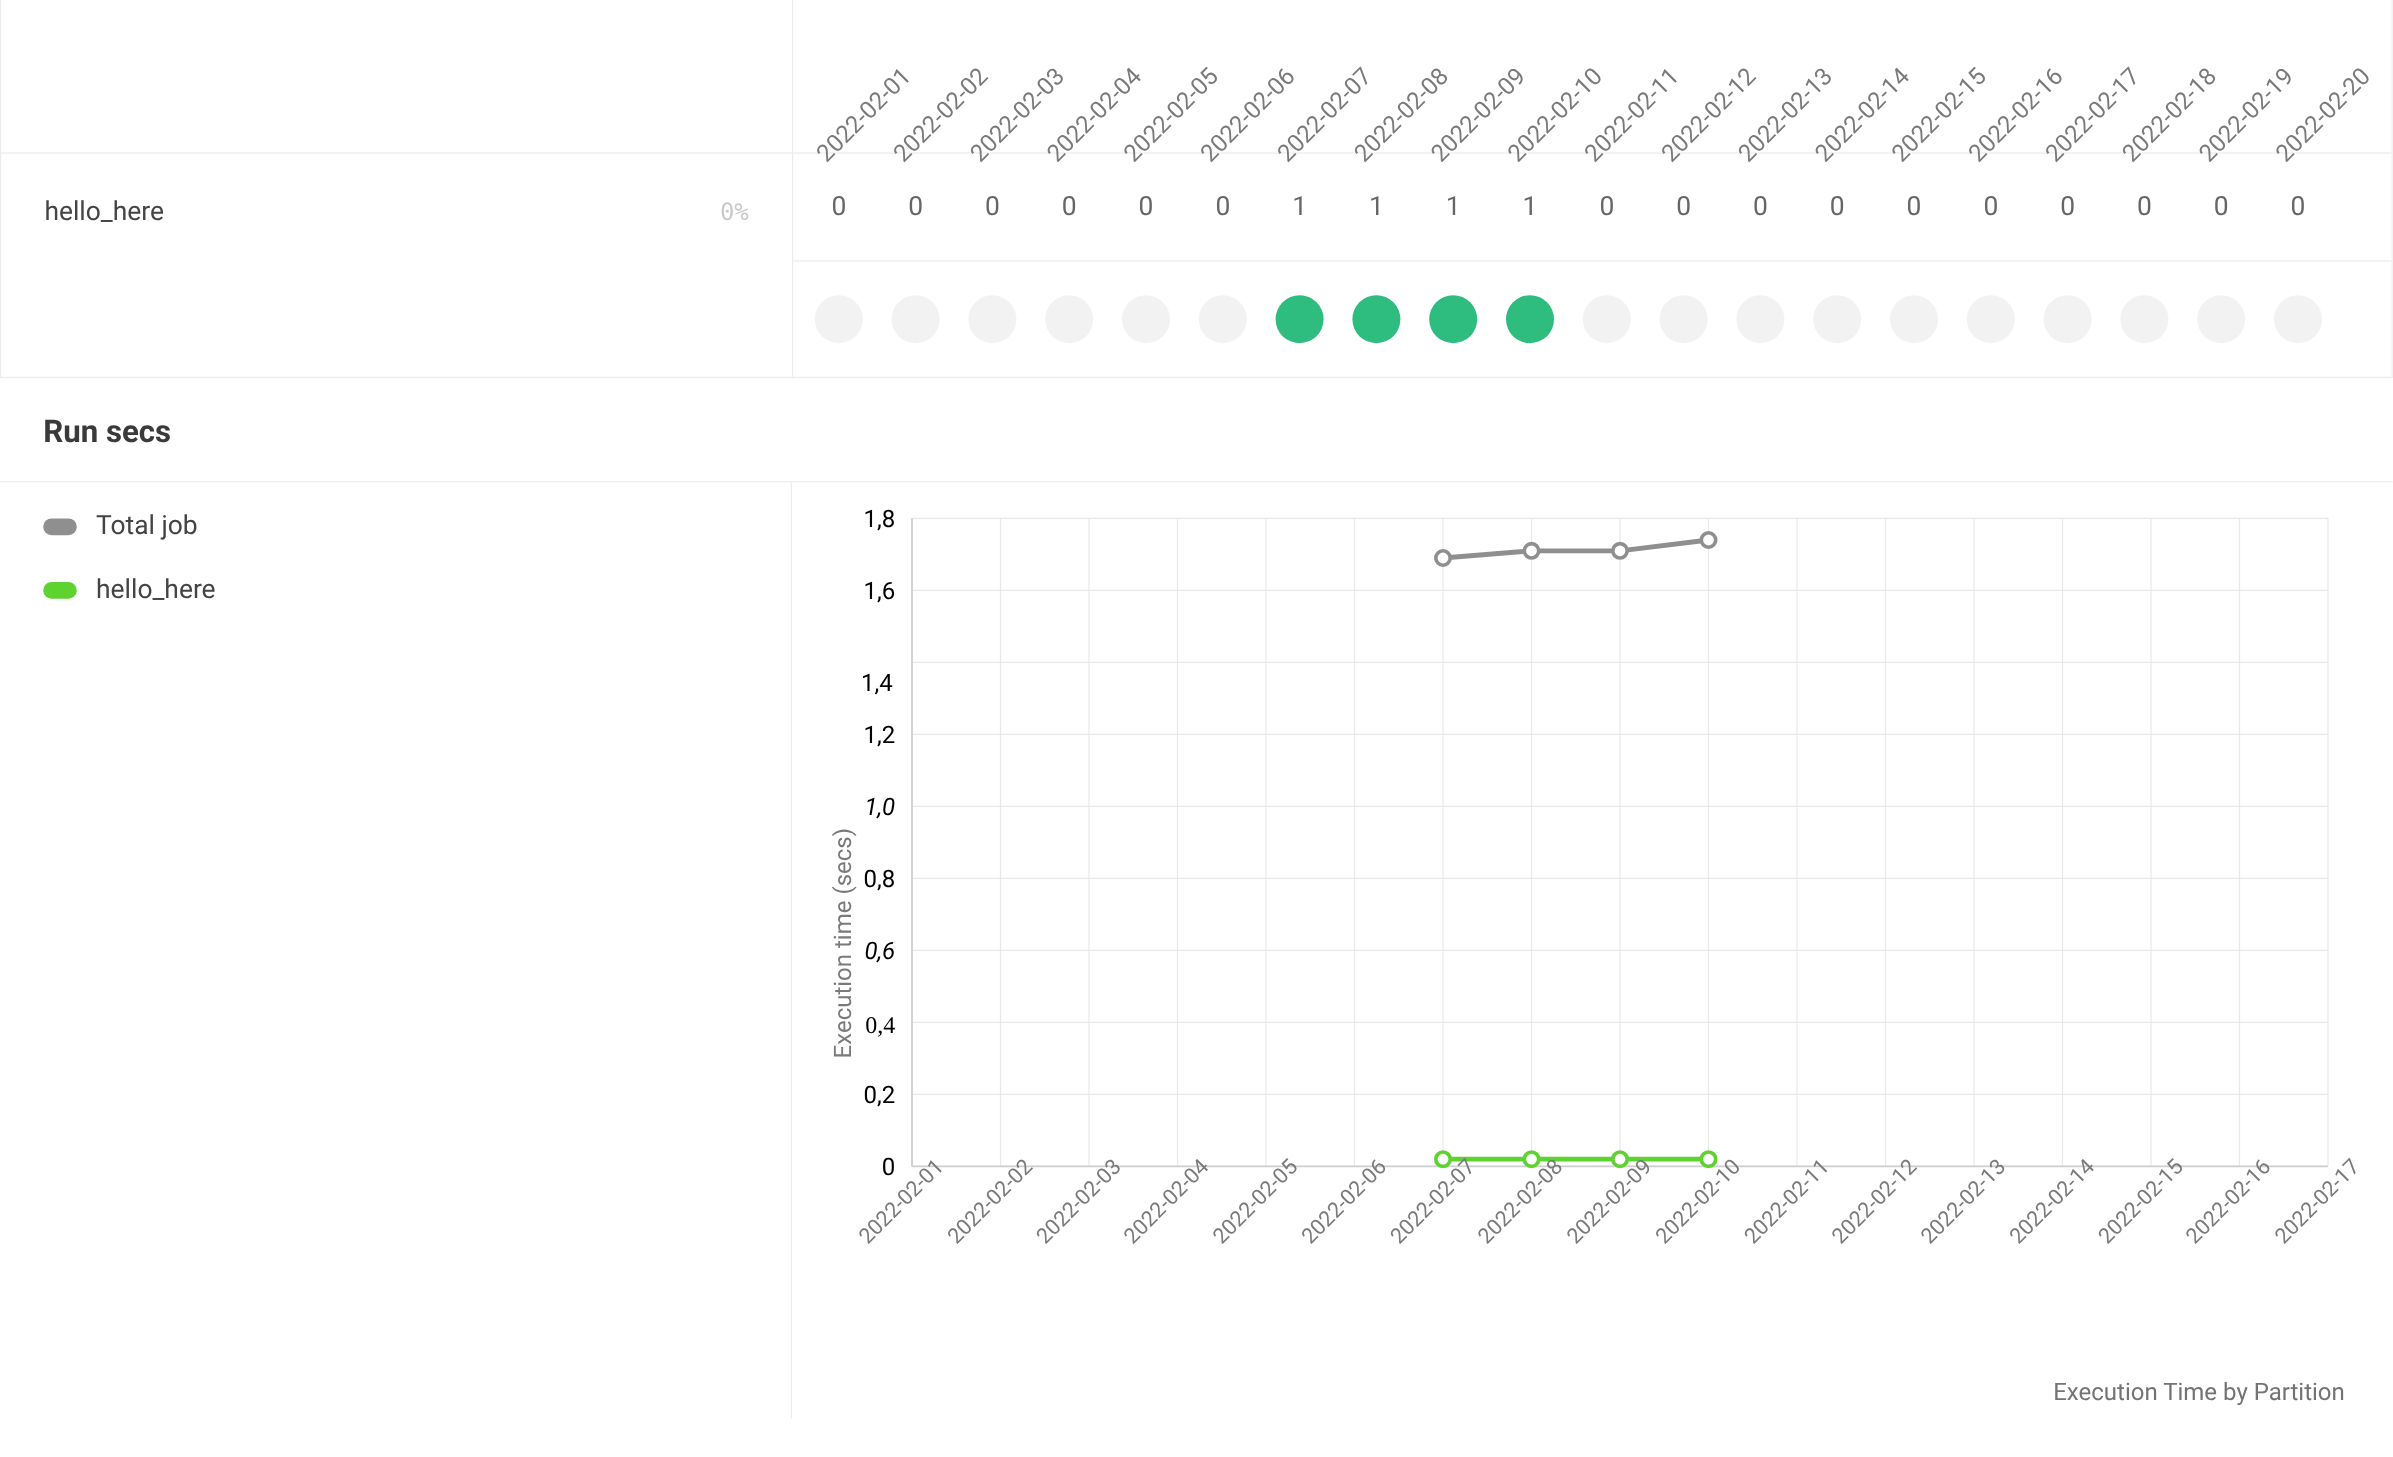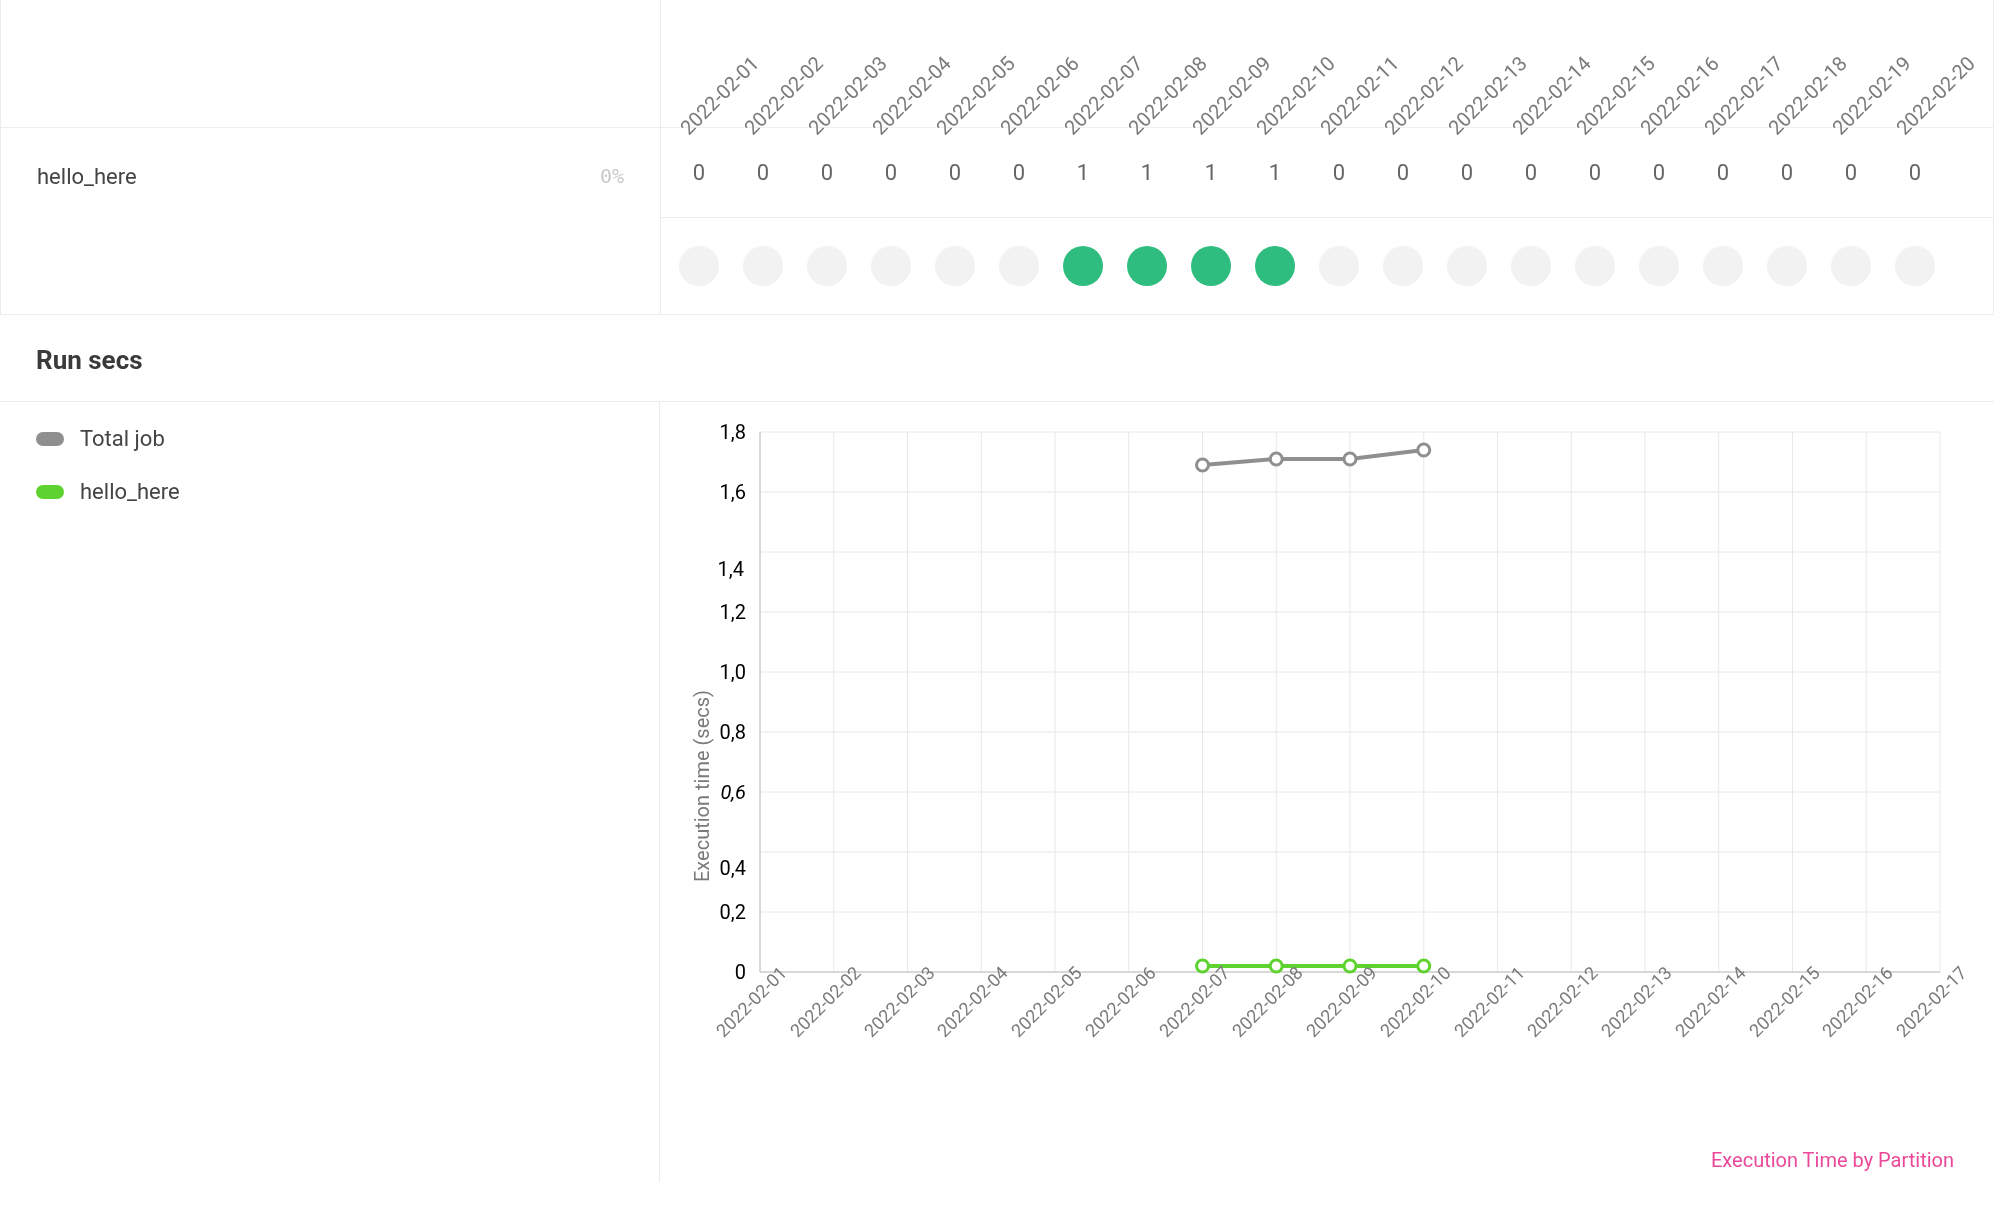--- a/index.html
+++ b/index.html
@@ -157,21 +157,21 @@
     color: #7a7a7a;
     font-size: 20px;
     left: 30px;
     top: 480px;
     white-space: nowrap;
   }
   .chart-caption {
     position: absolute;
     right: 40px;
     bottom: 10px;
-    color: #ec4899;
+    color: #737373;
     font-size: 20px;
   }
   .xlabel {
     position: absolute;
     color: #7a7a7a;
     font-size: 18px;
     transform: rotate(-45deg);
     transform-origin: 50% 0%;
     white-space: nowrap;
     width: 80px;
@@ -377,24 +377,24 @@
         <div class="xlabel" style="left: 851.25px; top: 596px;">2022-02-12</div>
         <div class="xlabel" style="left: 925px; top: 596px;">2022-02-13</div>
         <div class="xlabel" style="left: 998.75px; top: 596px;">2022-02-14</div>
         <div class="xlabel" style="left: 1072.5px; top: 596px;">2022-02-15</div>
         <div class="xlabel" style="left: 1146.25px; top: 596px;">2022-02-16</div>
         <div class="xlabel" style="left: 1220px; top: 596px;">2022-02-17</div>
       </div>
     <div id="chart-ylabels">
         <div class="ytick-label" style="left: 46px; top: 558px;">0</div>
         <div class="ytick-label" style="left: 46px; top: 498px;">0,2</div>
-        <div class="ytick-label" style="left: 46px; top: 454px;">0,4</div>
+        <div class="ytick-label" style="left: 46px; top: 442px; font-family: Liberation Serif, serif;">0,4</div>
         <div class="ytick-label" style="left: 46px; top: 378px; font-style: italic;">0,6</div>
         <div class="ytick-label" style="left: 46px; top: 318px;">0,8</div>
-        <div class="ytick-label" style="left: 46px; top: 258px;">1,0</div>
+        <div class="ytick-label" style="left: 46px; top: 258px; font-style: italic;">1,0</div>
         <div class="ytick-label" style="left: 46px; top: 198px;">1,2</div>
         <div class="ytick-label" style="left: 44px; top: 138px; margin-top: 17px;">1,4</div>
         <div class="ytick-label" style="left: 46px; top: 78px;">1,6</div>
         <div class="ytick-label" style="left: 46px; top: 18px;">1,8</div>
       </div>
     <div class="chart-caption">Execution Time by Partition</div>
   </div>
 </div>
 
 </body></html>

